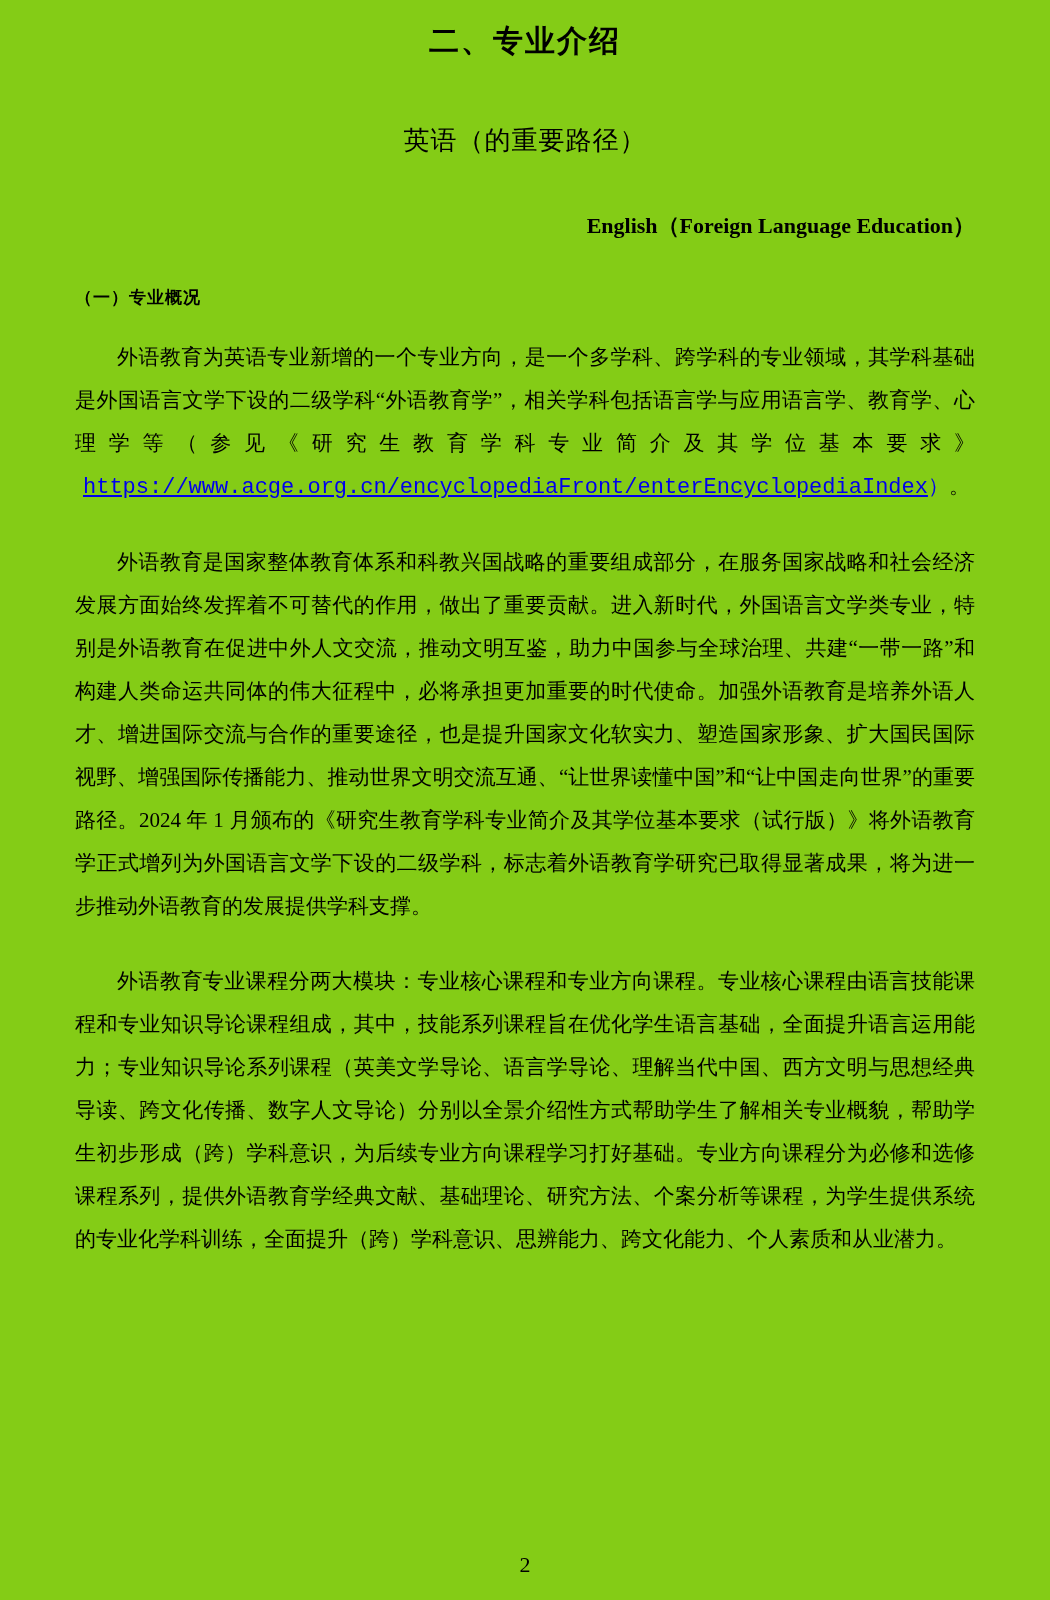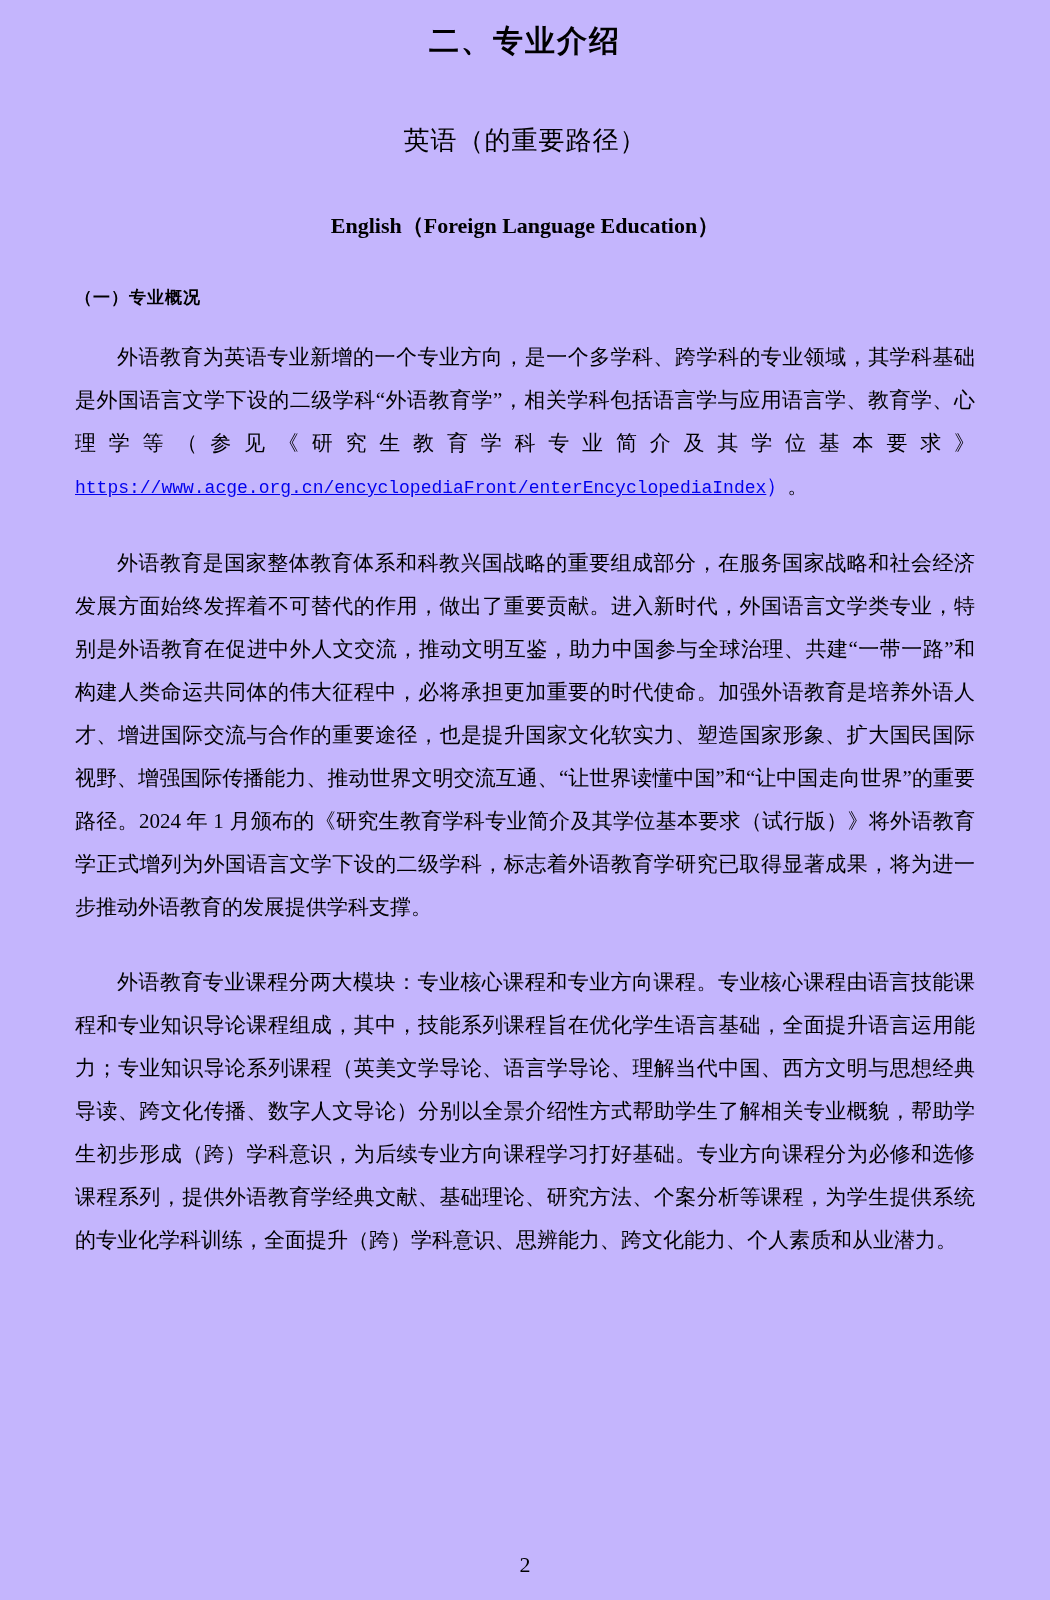--- a/index.html
+++ b/index.html
@@ -4,21 +4,21 @@
 <style>
   html, body {
     margin: 0;
     padding: 0;
     background: #ffffff;
   }
   .page {
     position: relative;
     width: 1050px;
     height: 1600px;
-    background: #c4b5fd;
+    background: #84cc16;
     color: #000000;
     font-family: "Liberation Serif", serif;
     overflow: hidden;
   }
   .content {
     padding: 24px 75px 0 75px;
   }
   .doc-title {
     margin: 0;
     text-align: center;
@@ -31,21 +31,21 @@
   .major-title-cn {
     margin: 68px 0 0 0;
     text-align: center;
     font-weight: normal;
     font-size: 26px;
     line-height: 30px;
     letter-spacing: 1px;
   }
   .major-title-en {
     margin: 56px 0 0 0;
-    text-align: center;
+    text-align: right;
     font-family: "Liberation Serif", serif;
     font-weight: bold;
     font-size: 22px;
     line-height: 28px;
   }
   .section-heading {
     margin: 44px 0 0 0;
     text-align: left;
     font-family: "Liberation Sans", sans-serif;
     font-weight: bold;
@@ -59,24 +59,25 @@
     line-height: 43px;
     text-align: justify;
     text-indent: 2em;
     word-break: normal;
   }
   p.body-para.first {
     margin-top: 24px;
   }
   a.url-link {
     font-family: "Liberation Mono", monospace;
-    font-size: 18px;
+    font-size: 22px;
     color: #0000ee;
     text-decoration: underline;
     letter-spacing: 0;
+    margin-left: 8px;
   }
   .link-paren {
     color: #0000ee;
   }
   .page-number {
     position: absolute;
     left: 0;
     right: 0;
     bottom: 22px;
     text-align: center;

